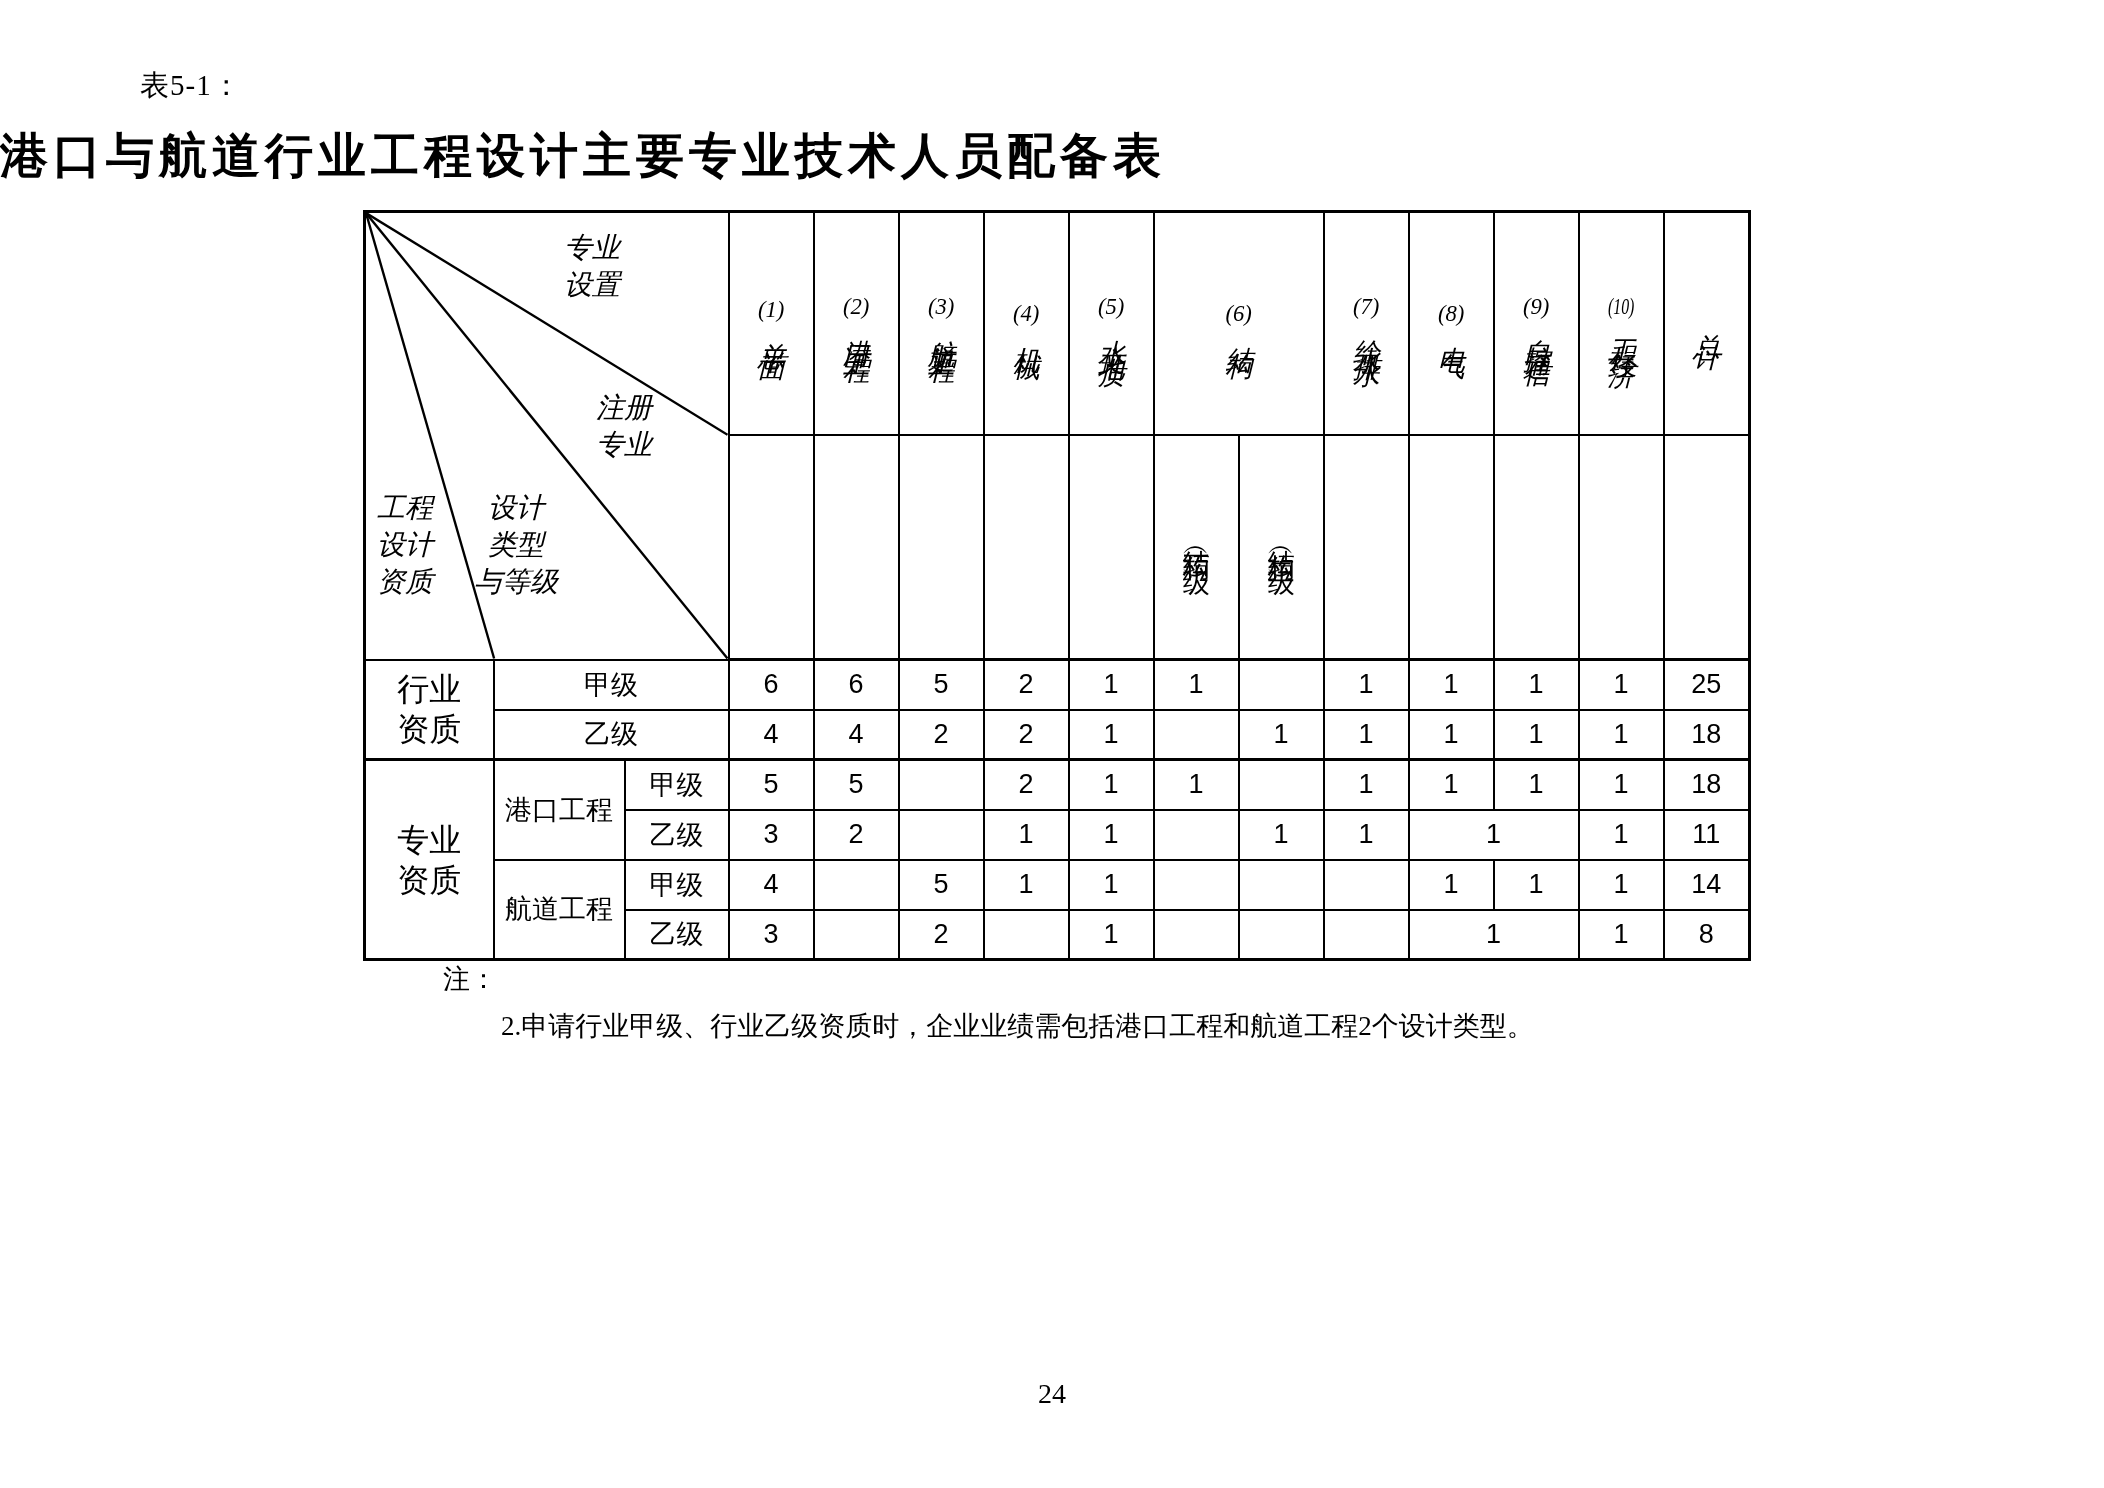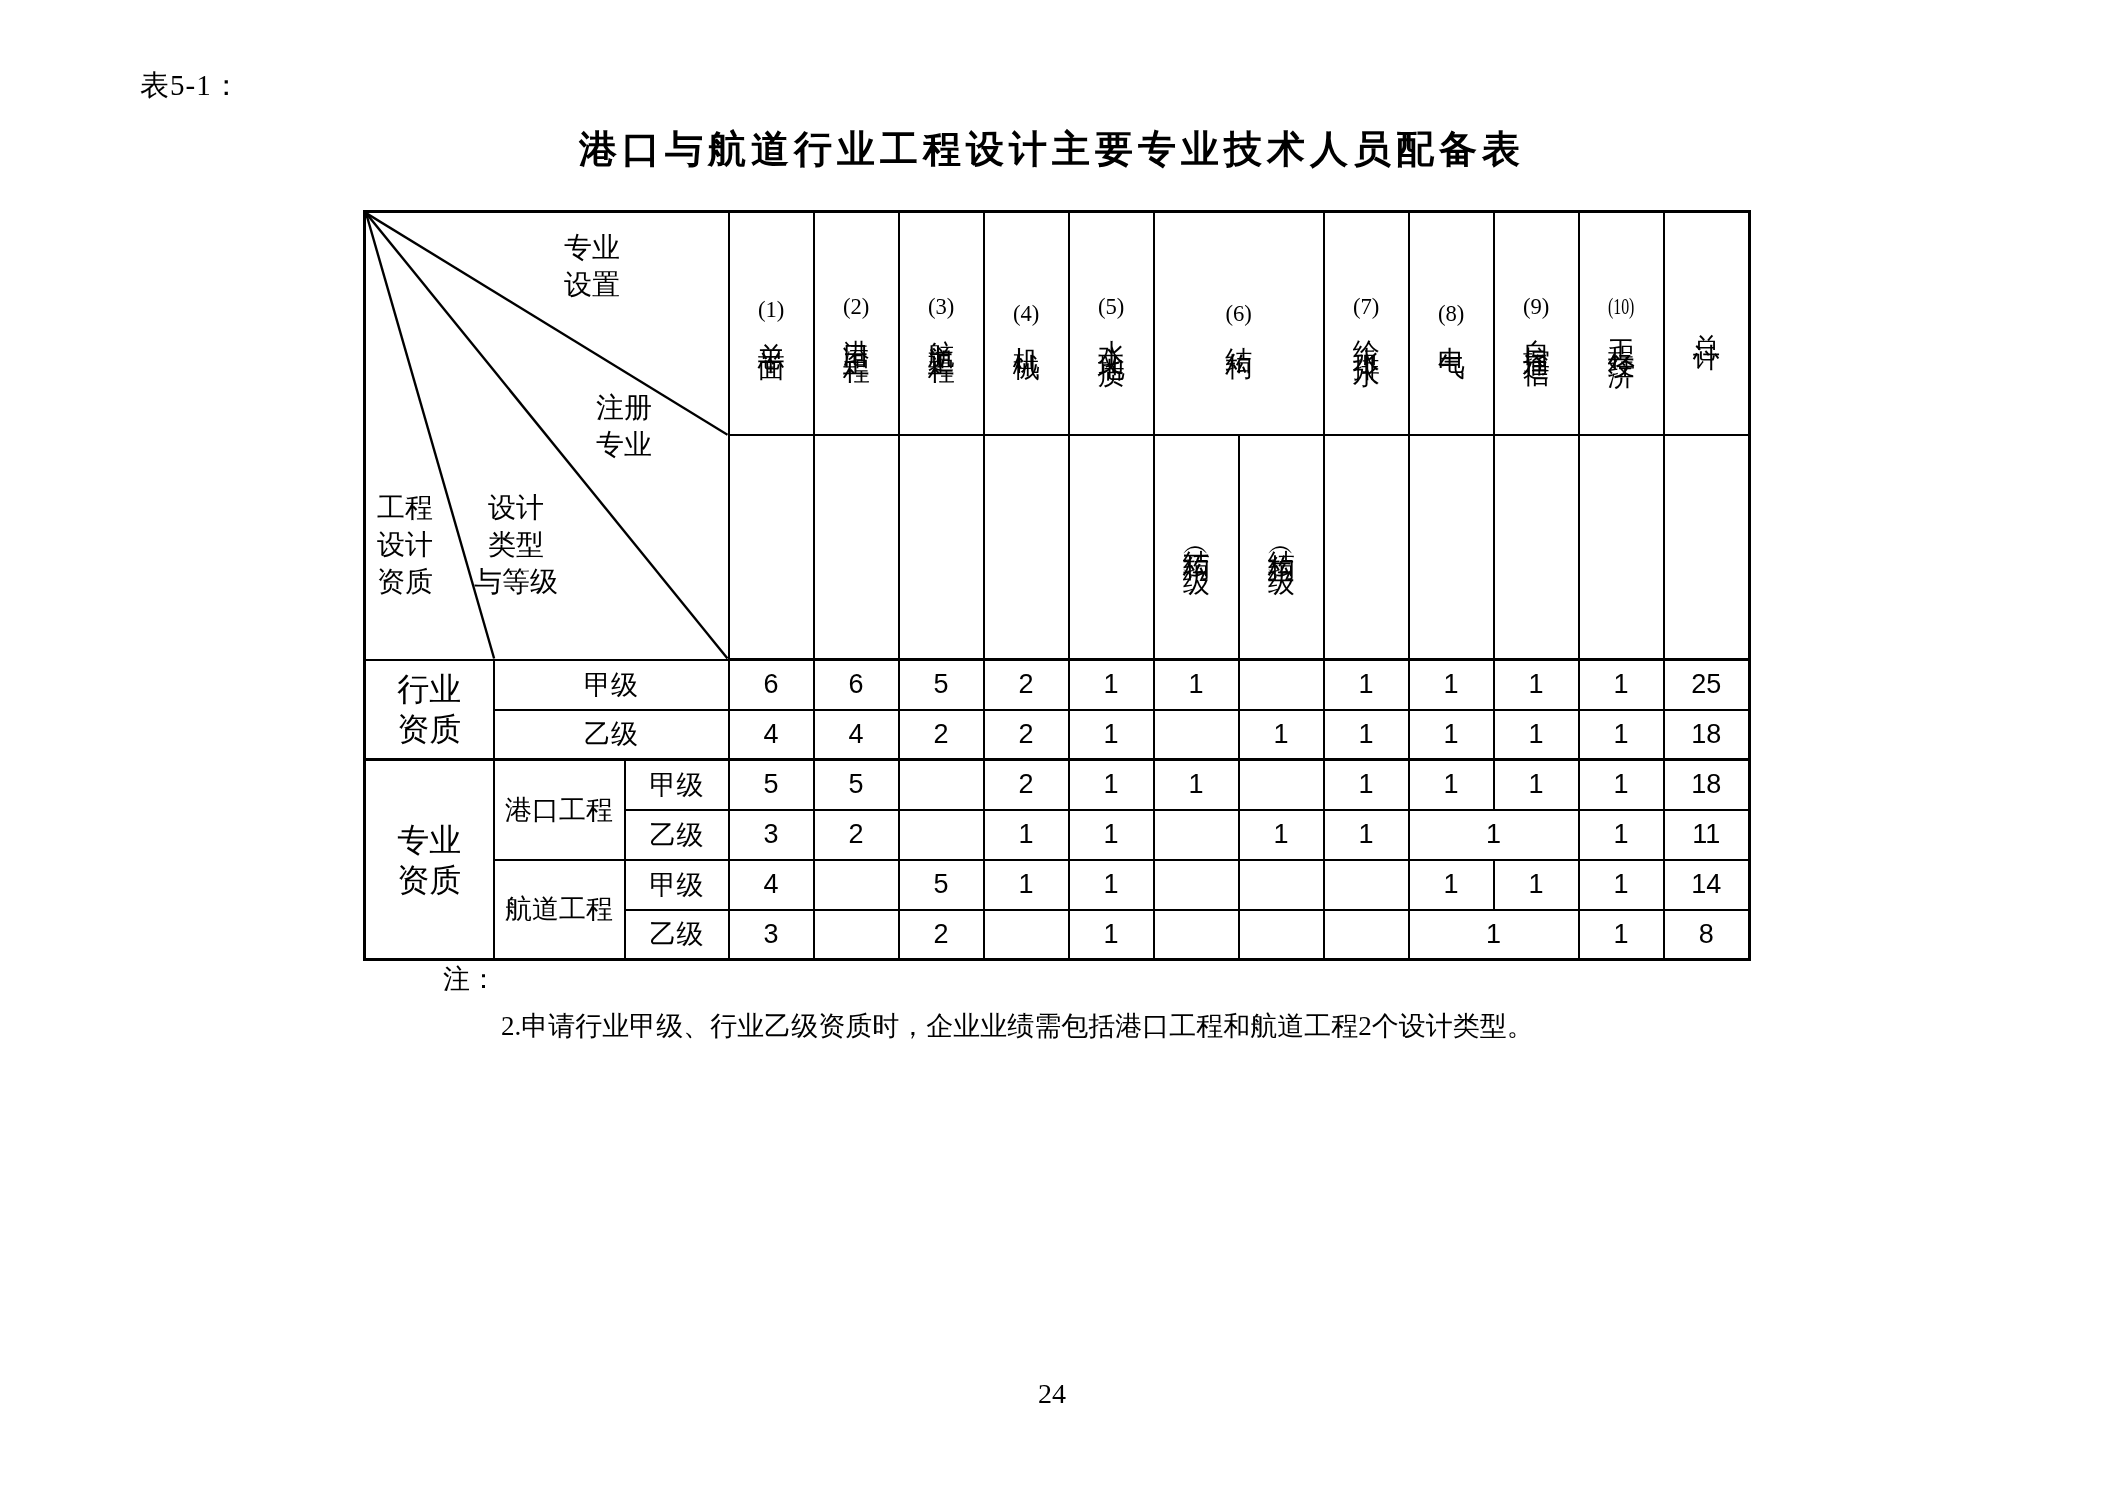--- a/index.html
+++ b/index.html
@@ -1,29 +1,29 @@
 <!DOCTYPE html>
 <html><head>
 <meta charset="utf-8">
 <style>
   html,body{margin:0;padding:0;background:#fff;}
   .page{position:relative;width:2104px;height:1488px;background:#ffffff;color:#000;
         font-family:"Liberation Serif",serif;overflow:hidden;}
 
   .plabel{position:absolute;left:140px;top:66px;font-size:29px;letter-spacing:1px;}
-  .ptitle{position:absolute;left:0;top:124px;width:2104px;text-align:center;
-          font-size:38px;font-weight:bold;letter-spacing:5px;
+  .ptitle{position:absolute;left:0;top:124px;width:2104px;
+          font-size:48px;font-weight:bold;letter-spacing:5px;
           font-family:"Liberation Sans",sans-serif;}
 
   table.grid{position:absolute;left:363px;top:210px;width:1385px;
              border-collapse:collapse;table-layout:fixed;
              border:3px solid #000;}
   table.grid td{border:2px solid #000;padding:0;text-align:center;vertical-align:middle;
                 font-size:27px;overflow:hidden;}
-  tr.hr1{height:223px;} tr.hr2{height:225px;} tr.dr{height:50px;}
+  tr.hr1{height:223px;font-style:italic;} tr.hr2{height:225px;} tr.dr{height:50px;}
 
   td.vh{vertical-align:top;padding-top:12px;}
   .vtext{writing-mode:vertical-rl;text-orientation:upright;display:inline-block;
          font-size:27px;letter-spacing:7px;line-height:1.05;}
   .vtext.sub{letter-spacing:5px;}
   .cnum{text-combine-upright:all;font-size:24px;}
   td.total-h{vertical-align:middle;}
   td.total-h .vtext{letter-spacing:10px;}
 
   td.diag{position:relative;vertical-align:top;border-right:3px solid #000;border-bottom:3px solid #000;}

